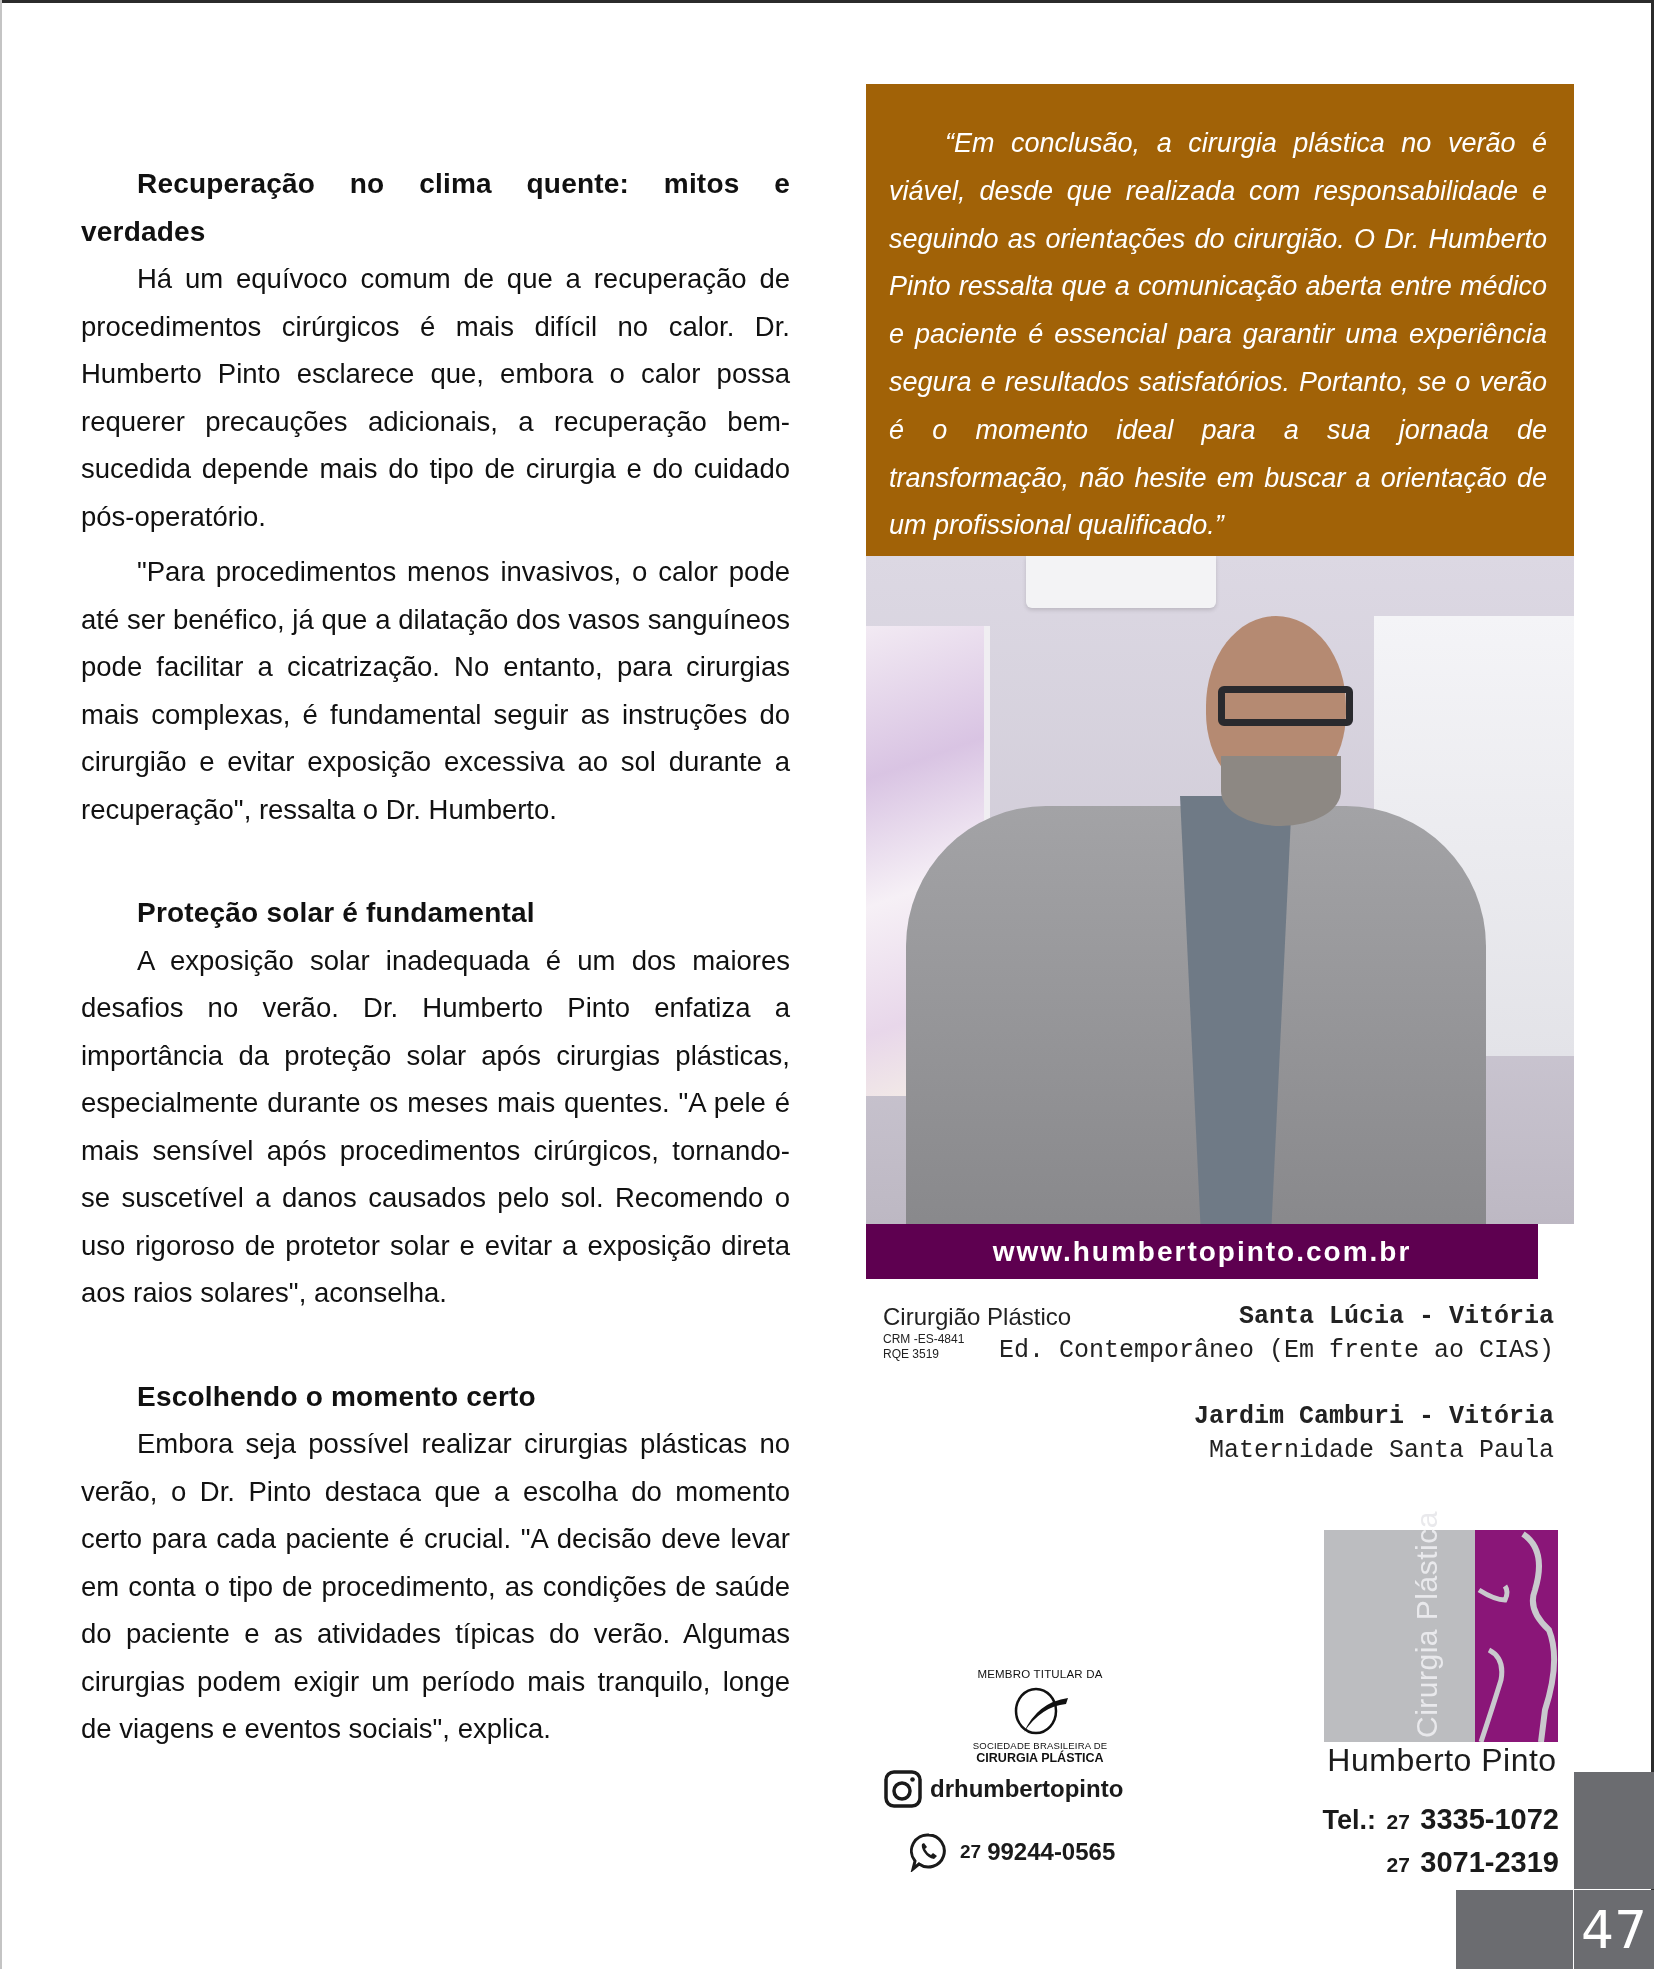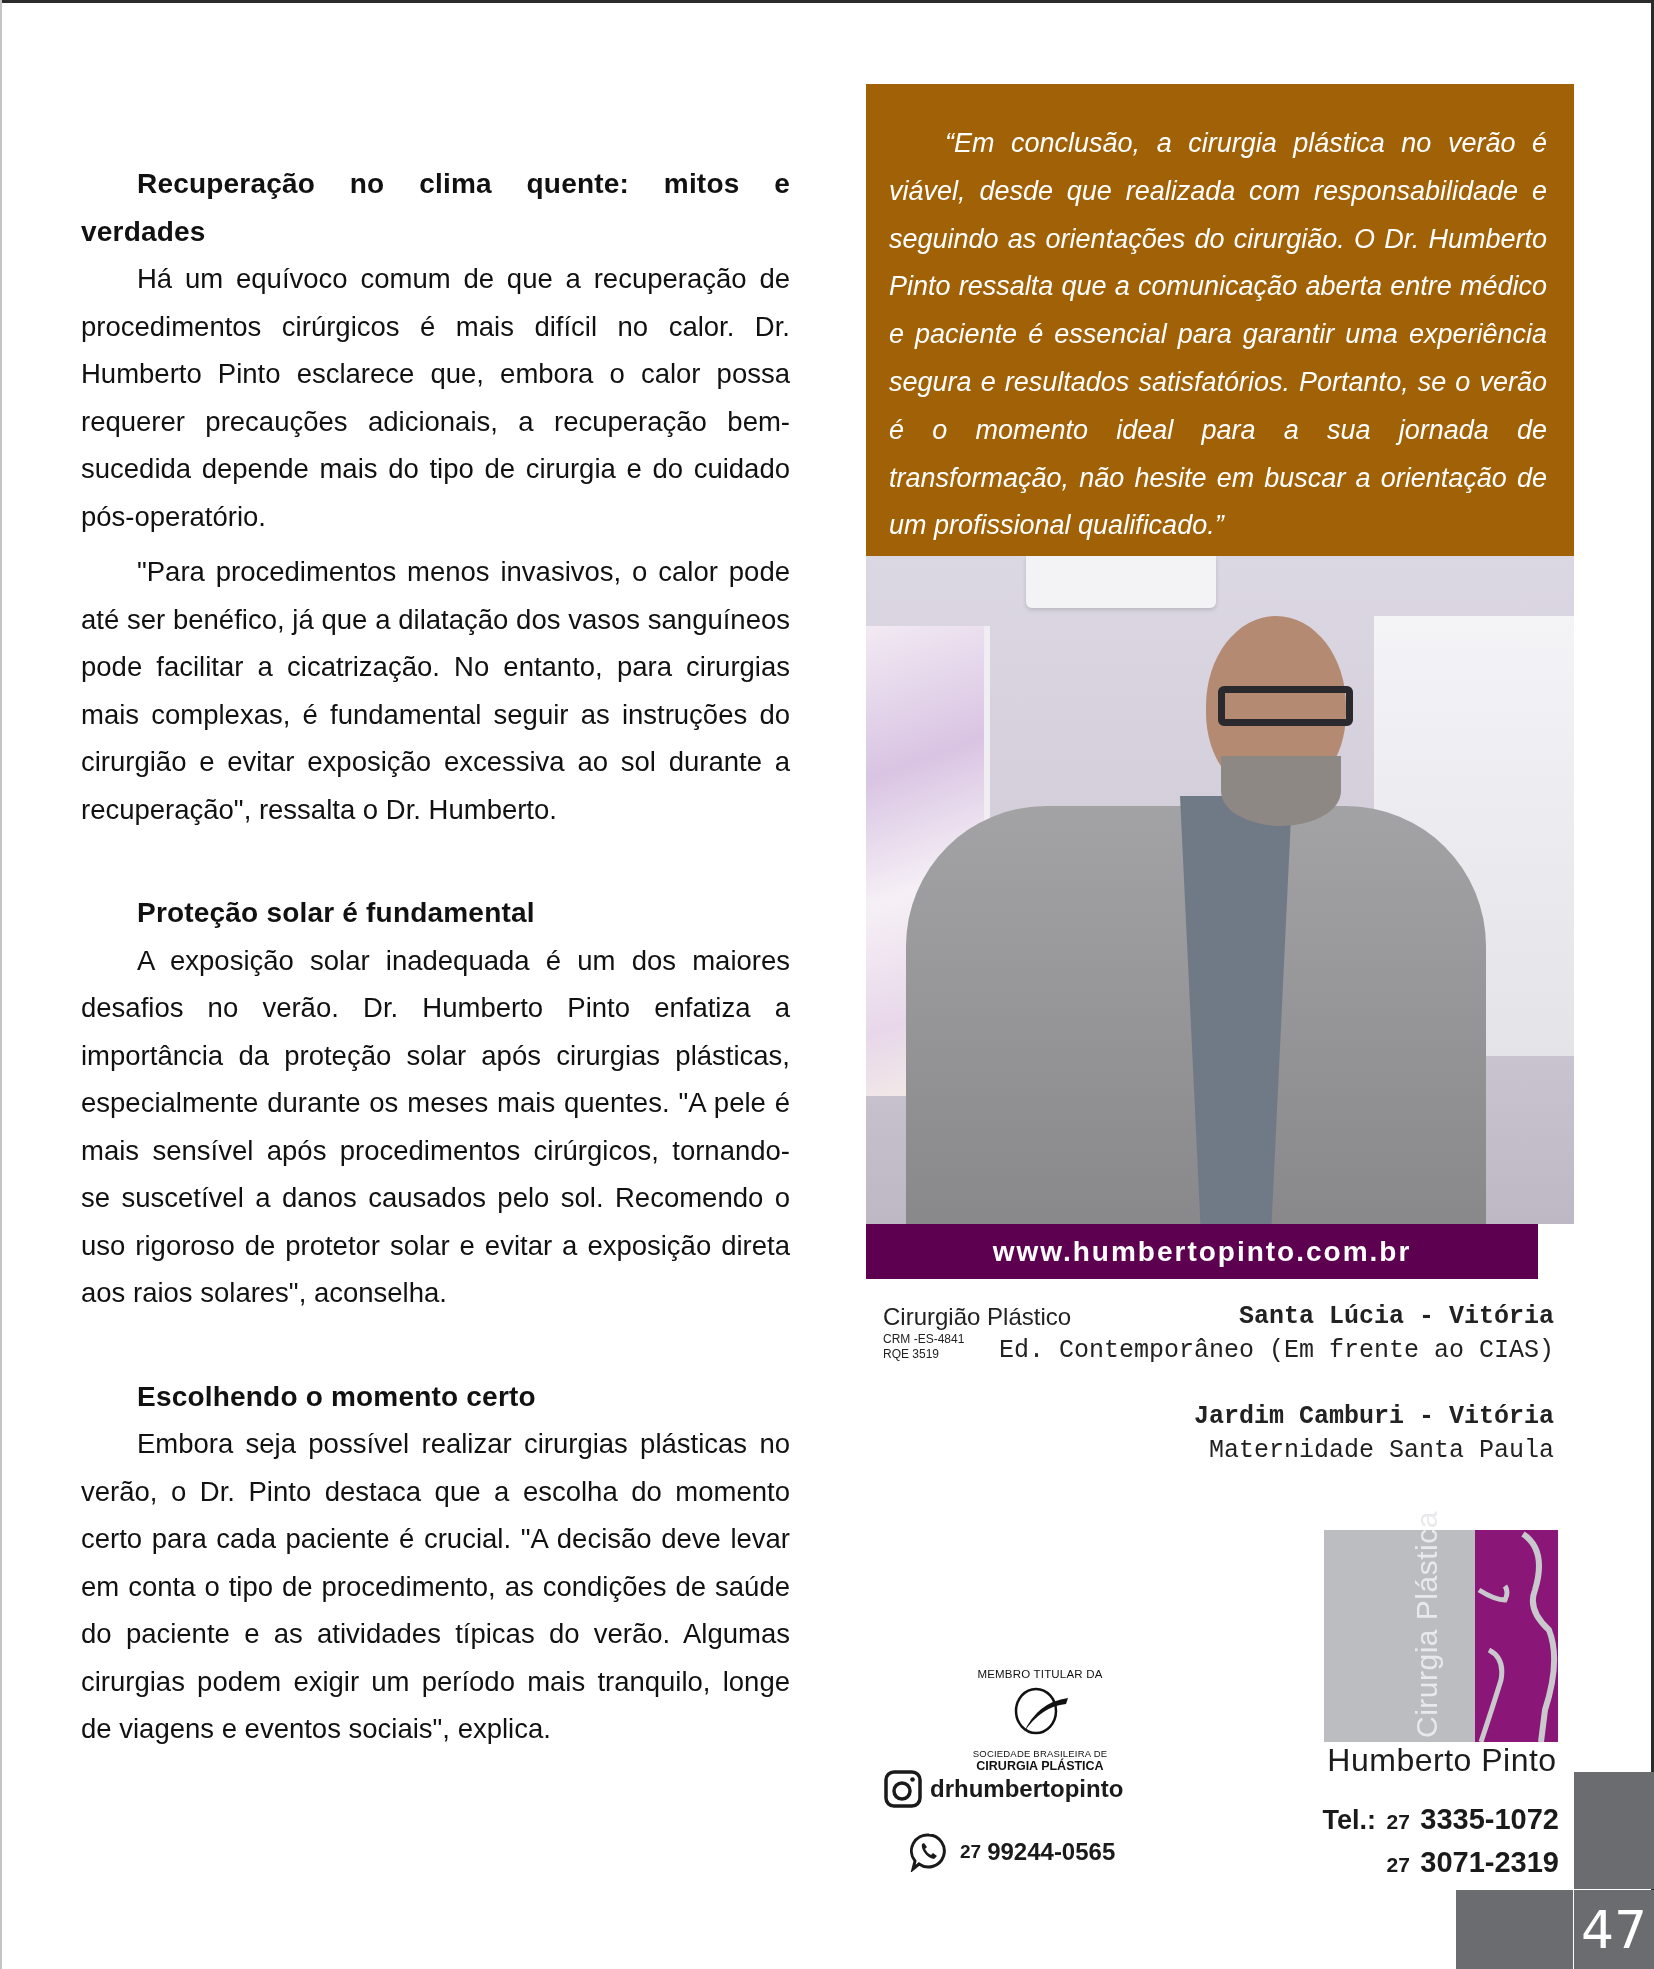--- a/index.html
+++ b/index.html
@@ -40,21 +40,21 @@
   .credentials .title { font-size:24px; color:#222; line-height:30px; }
   .credentials .small { font-size:12px; color:#222; line-height:15px; }
 
   .addresses { position:absolute; right:100px; top:1300px; text-align:right; color:#222;font-family:Liberation Mono, monospace; }
   .addresses .loc { font-size:25px; font-weight:bold; line-height:34px; }
   .addresses .line { font-size:25px; line-height:34px; }
   .addresses .gap { height:32px; }
 
   .sbcp { position:absolute; left:970px; top:1628px; width:140px; text-align:center; color:#111; }
   .sbcp .top { font-size:11.5px; letter-spacing:0.2px;margin-top:40px; }
-  .sbcp .mid { font-size:9.5px; letter-spacing:0.2px; margin-top:12px; }
+  .sbcp .mid { font-size:9.5px; letter-spacing:0.2px; margin-top:4px; }
   .sbcp .bot { font-size:12.5px; font-weight:bold; }
   .sbcp svg { display:block; margin:4px auto 4px; }
 
   .social { position:absolute; left:884px; top:1770px; color:#1a1a1a; }
   .social .row { display:flex; align-items:center; }
   .social .ig-label { font-size:24px; font-weight:bold; margin-left:8px; }
   .social .wa { margin-top:24px; margin-left:26px; }
   .social .wa-small { font-size:19px; font-weight:bold; margin-left:12px; margin-right:6px; }
   .social .wa-big { font-size:24px; font-weight:bold; }
 

